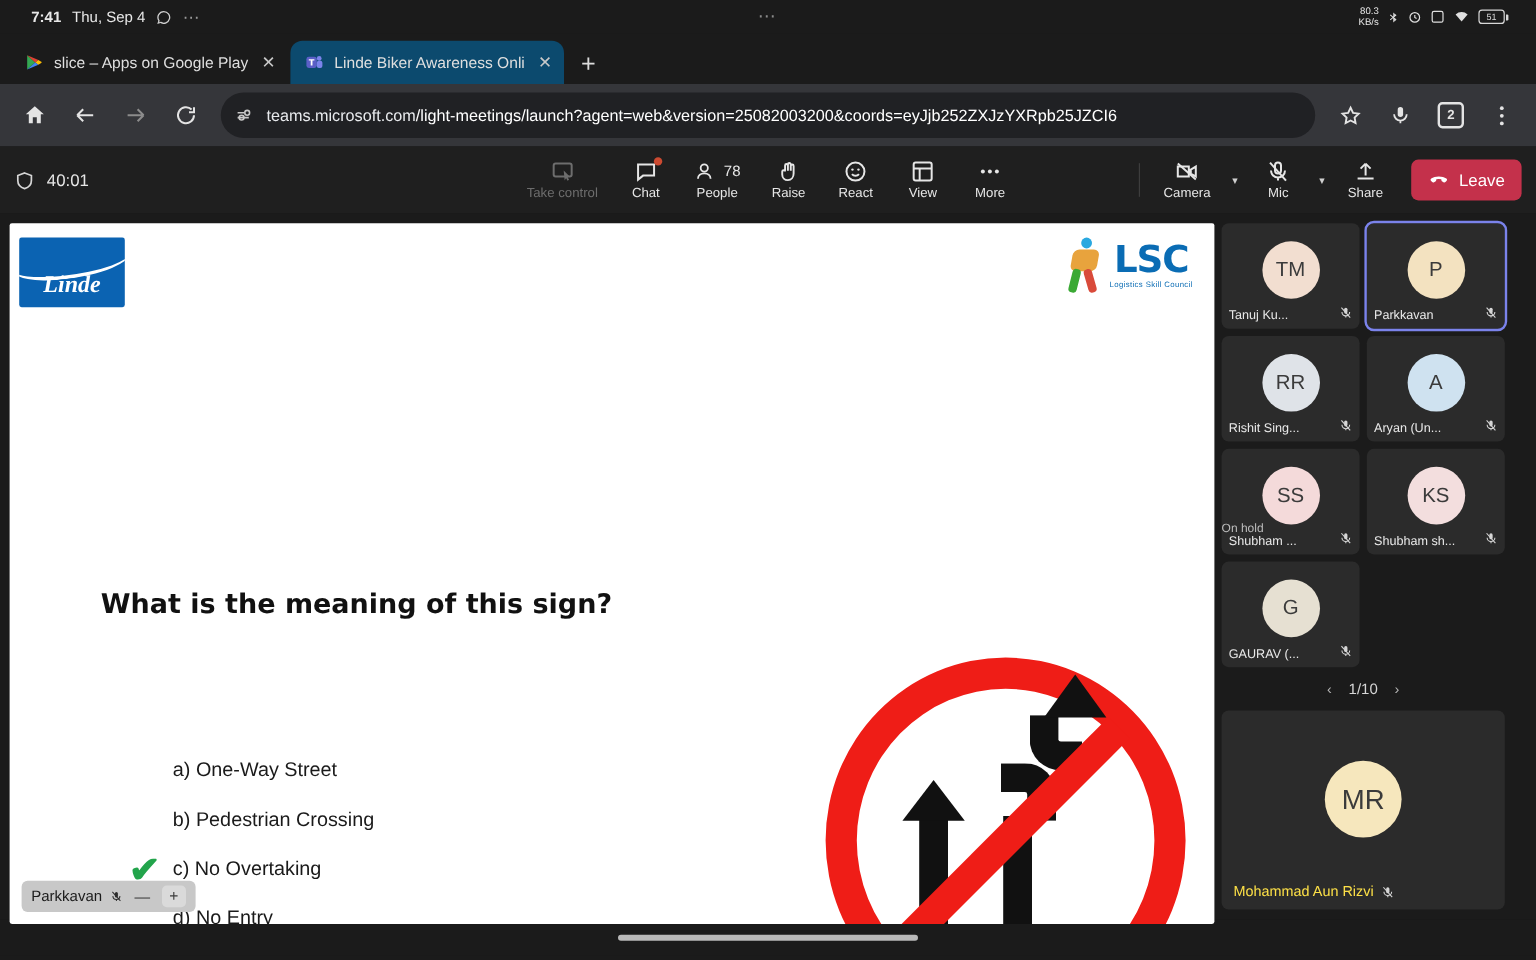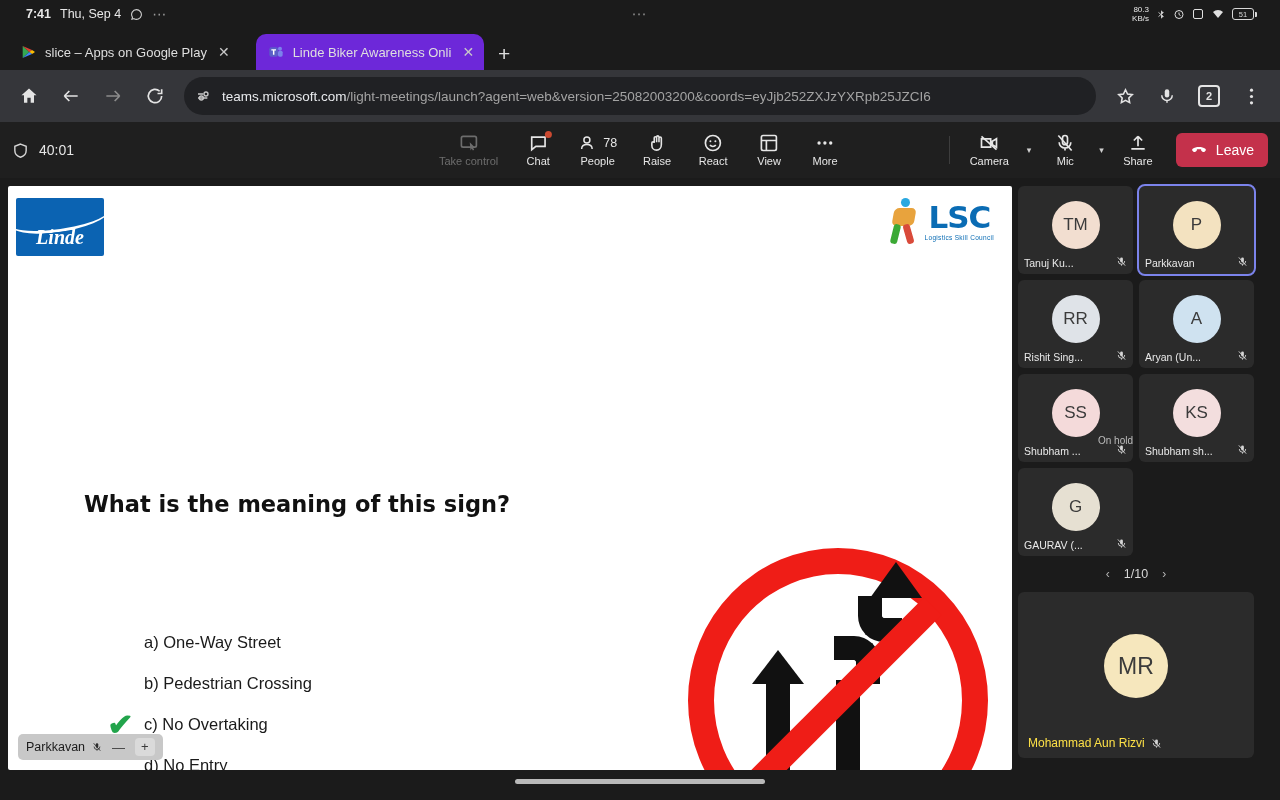--- a/index.html
+++ b/index.html
@@ -47,21 +47,21 @@
   .tabstrip {
     height: 42px; background: #1b1b1b;
     display: flex; align-items: flex-end; gap: 2px;
     padding: 0 8px;
   }
   .tab {
     height: 36px; display: flex; align-items: center; gap: 9px;
     padding: 0 10px 0 12px; border-radius: 10px 10px 0 0;
     color: #dfdfdf; font-size: 13px; max-width: 240px;
   }
-  .tab.active { background: #6d28d9; margin-left: 14px; }
+  .tab.active { background: #0c4a6e; }
   .tab .tab-title {
     white-space: nowrap; overflow: hidden; text-overflow: ellipsis;
     max-width: 170px;
   }
   .tab .tab-close { color: #c9c9c9; font-size: 14px; margin-left: 2px; }
   .favicon { width: 16px; height: 16px; flex: 0 0 16px; }
   .newtab { color: #dcdcdc; font-size: 21px; padding: 0 12px 4px 12px; }
 
   
   .omnibar {
@@ -75,21 +75,21 @@
   }
   .urlbox {
     flex: 1; height: 38px; background: #202124; border-radius: 19px;
     display: flex; align-items: center; gap: 10px; padding: 0 12px;
     margin: 0 6px; overflow: hidden;
   }
   .url-text {
     flex: 1; color: #e8eaed; font-size: 13.5px; white-space: nowrap;
     overflow: hidden; text-overflow: clip;
   }
-  .url-text .dim { color: #a3a3a3; }
+  .url-text .dim { color: #ffffff; }
   .tabcount {
     width: 22px; height: 22px; border: 2px solid #e4e4e4; border-radius: 4px;
     display: flex; align-items: center; justify-content: center;
     font-size: 11px; color: #e4e4e4; font-weight: 600;
   }
 
   
   .teams-bar {
     height: 56px; background: #1f1f1f;
     display: flex; align-items: center; padding: 16px 12px;
@@ -255,22 +255,22 @@
   .tile-name {
     position: absolute; left: 6px; bottom: 5px; right: 22px;
     font-size: 10.5px; color: #e9e9e9; white-space: nowrap;
     overflow: hidden; text-overflow: ellipsis;
   }
   .tile-mic {
     position: absolute; right: 6px; bottom: 5px;
     font-size: 10px; color: #d6d6d6;
   }
   .hold-label {
-    position: absolute; left: 0; right: 0; bottom: 16px; text-align: right;
-    font-size: 10px; color: #bdbdbd; padding-left: 28px;
+    position: absolute; left: 0; right: 0; bottom: 16px; text-align: left;
+    font-size: 10px; color: #bdbdbd;
   }
   .pager {
     height: 24px; display: flex; align-items: center; justify-content: center;
     gap: 14px; color: #d7d7d7; font-size: 12.5px;
   }
   .pager .arrow { color: #b5b5b5; font-size: 12px; }
   .spotlight {
     flex: 1; background: #2b2b2b; border-radius: 6px; position: relative;
     display: flex; align-items: center; justify-content: center;
   }

